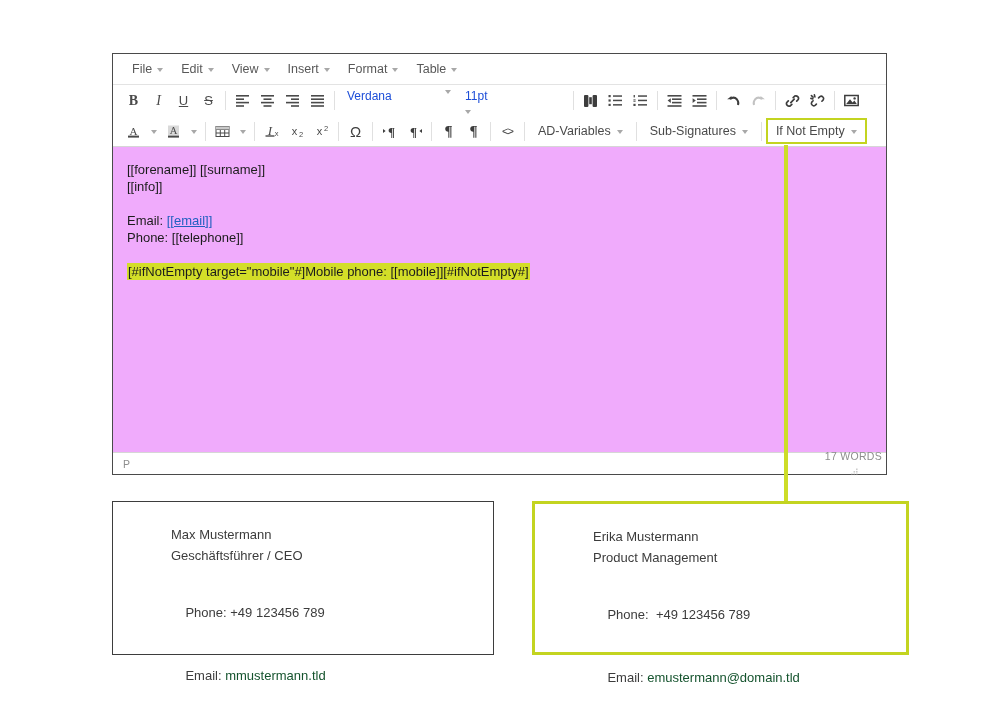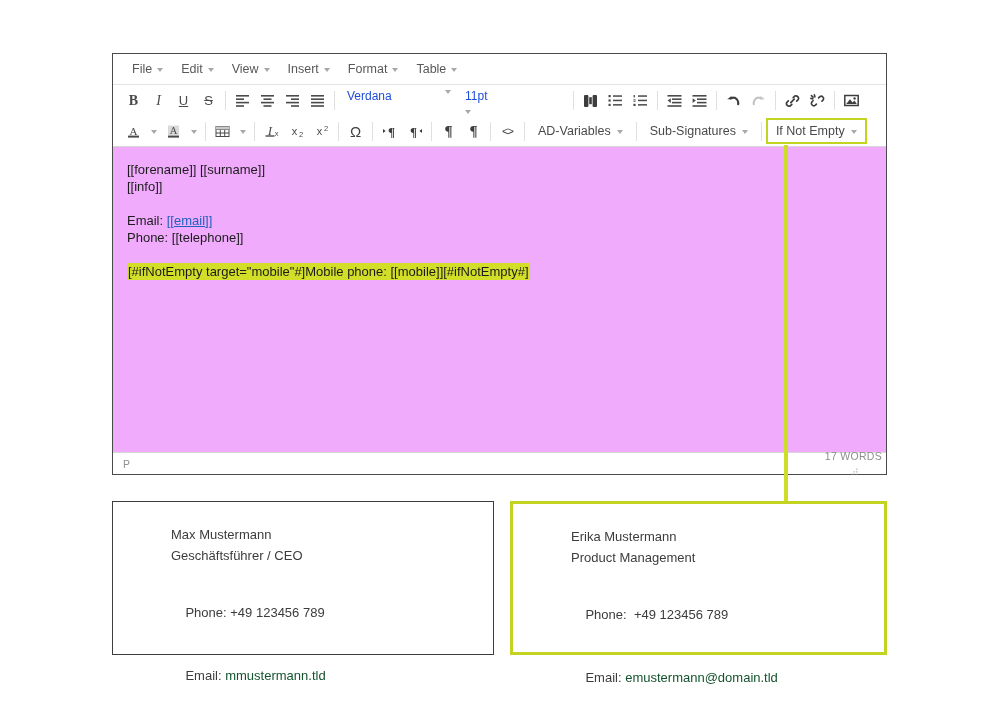--- a/index.html
+++ b/index.html
@@ -206,21 +206,21 @@
     padding: 22px 0 0 58px;
   }
   .card-left {
     left: 112px;
     top: 501px;
     width: 382px;
     height: 154px;
     border: 1.5px solid #3d3d3d;
   }
   .card-right {
-    left: 510px;
+    left: 532px;
     top: 501px;
     width: 377px;
     height: 154px;
     border: 3px solid #c3d420;
   }
   .card .line { white-space: pre; }
   .card .gap { height: 15px; }
   .card a, .card .mail {
     color: #14532d;
     text-decoration: none;

